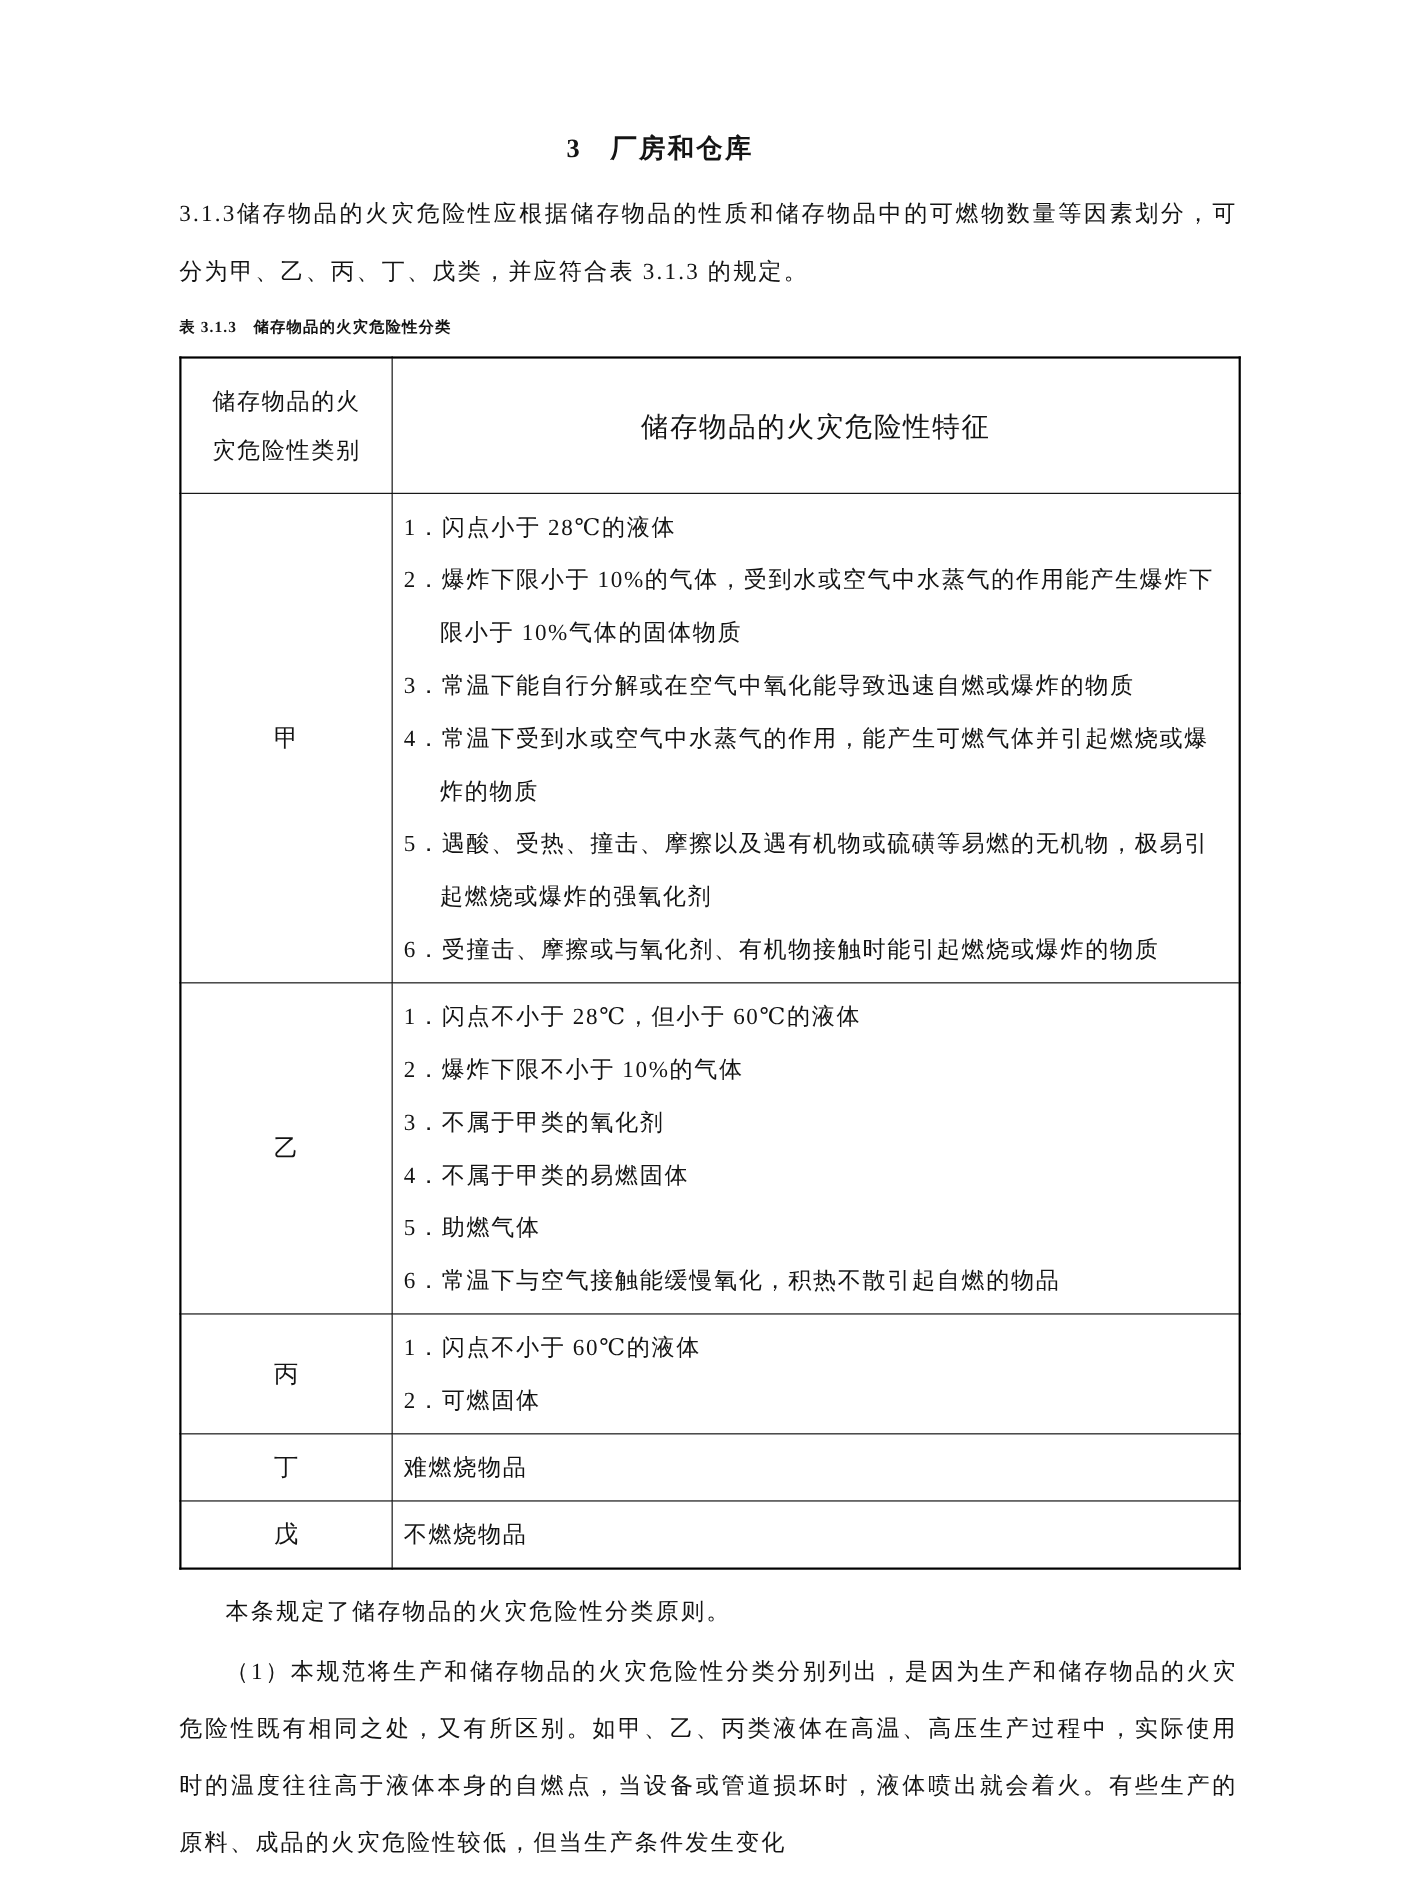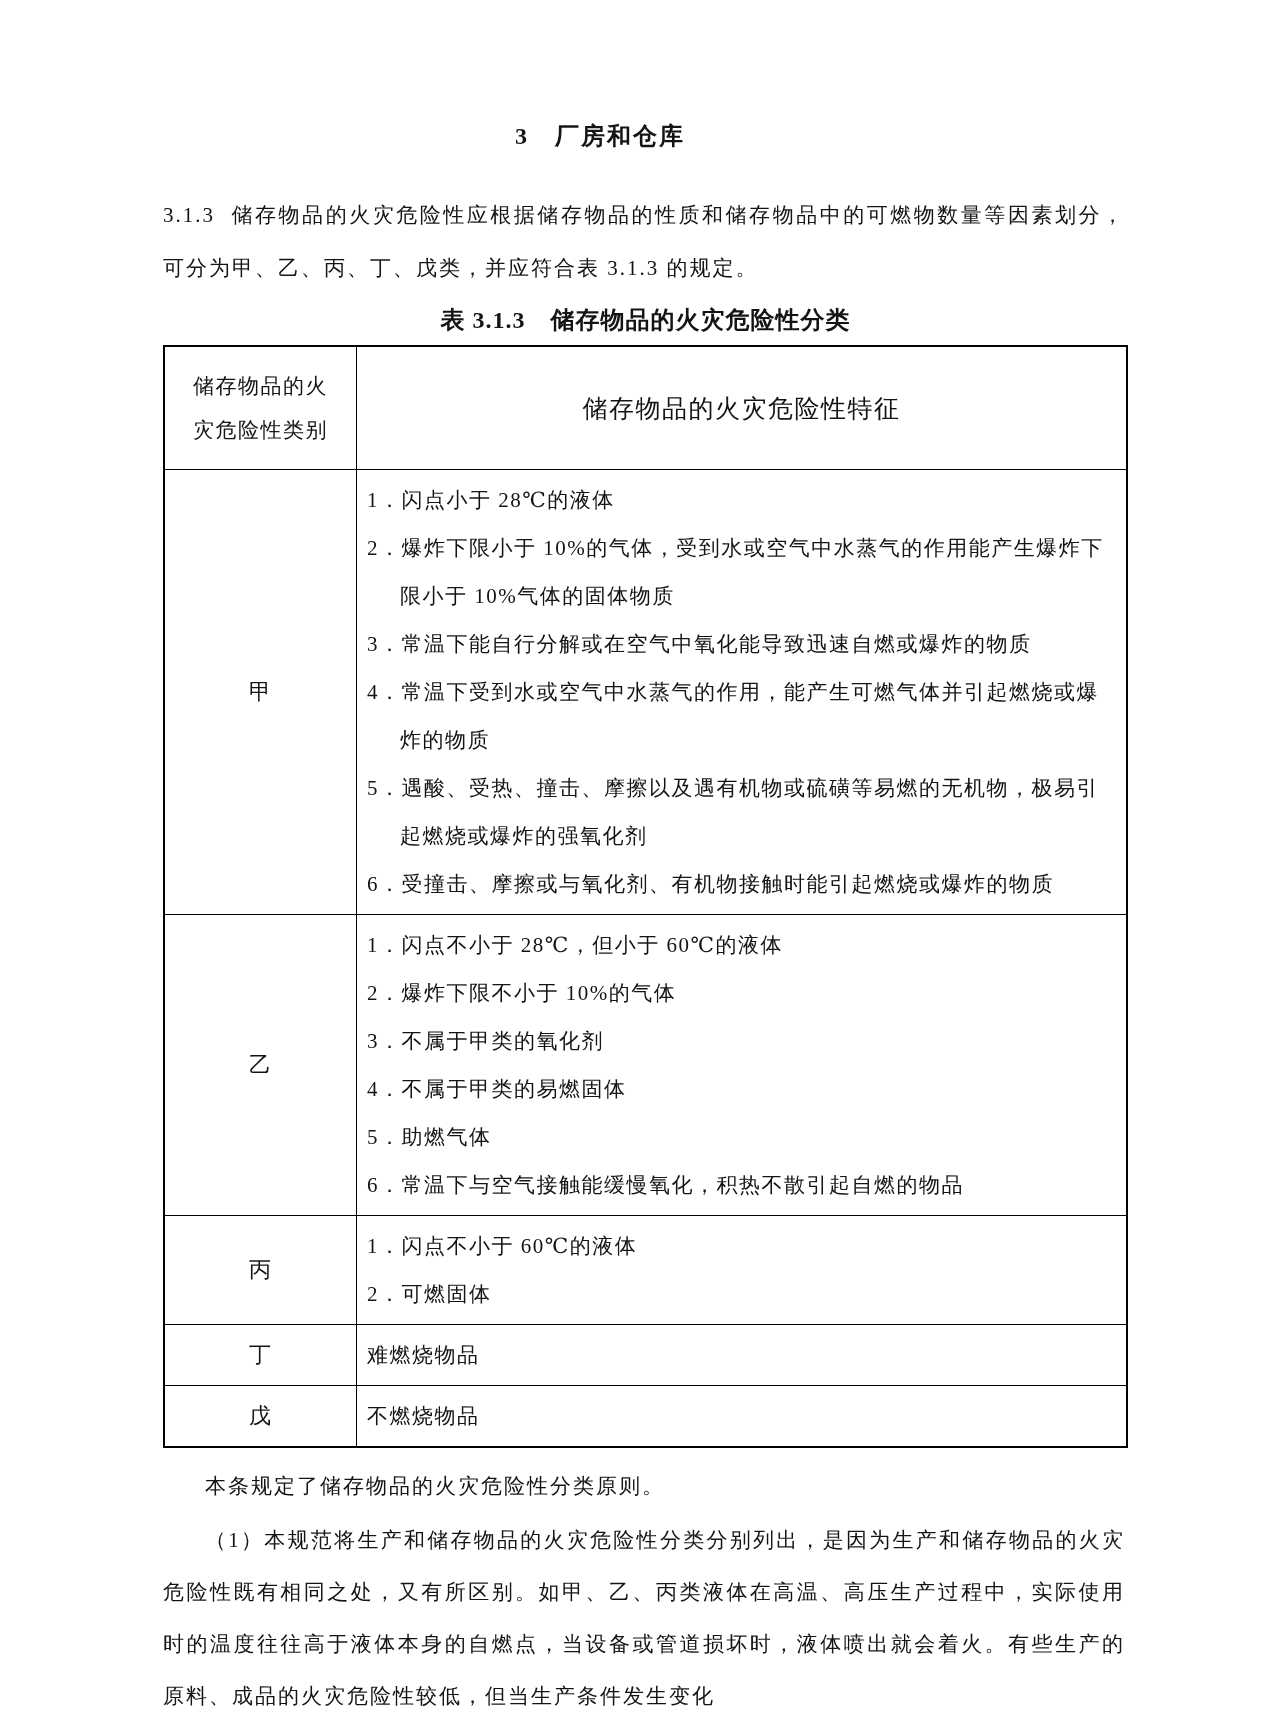--- a/index.html
+++ b/index.html
@@ -4,32 +4,32 @@
 <style>
   html,body { margin:0; padding:0; background:#ffffff; color:#141414; }
   body { font-family:"Liberation Serif","DejaVu Serif",serif; }
   .page {
     position:relative; box-sizing:border-box;
     width:1280px; height:1721px;
     padding:118px 155px 0 163px;
     background:#ffffff; overflow:hidden;
   }
   .doc-title {
-    margin:0 88px 35px 0;
+    margin:0 88px 14px 0;
     text-align:center; font-size:24px; font-weight:bold;
     letter-spacing:2px; line-height:36px;
   }
   .clause {
     margin:0; font-size:21px; letter-spacing:2px;
     line-height:53px; text-align:justify;
   }
-  .clause .clause-num { margin-right:16px; }
+  .clause .clause-num { }
   .table-caption {
     width:965px; margin:8px 0 8px 0;
-    text-align:center; font-weight:bold; font-size:24px;
+    text-align:left; font-weight:bold; font-size:14px;
     letter-spacing:1px; line-height:34px;
   }
   table.hazard-table {
     border-collapse:collapse; table-layout:fixed;
     width:965px; border:2px solid #000;
   }
   .hazard-table th, .hazard-table td { border:1px solid #000; }
   .hazard-table th { font-weight:normal; }
   th.col-cat { width:189px;margin-top:41px; }
   th.col-cat .hdr {

